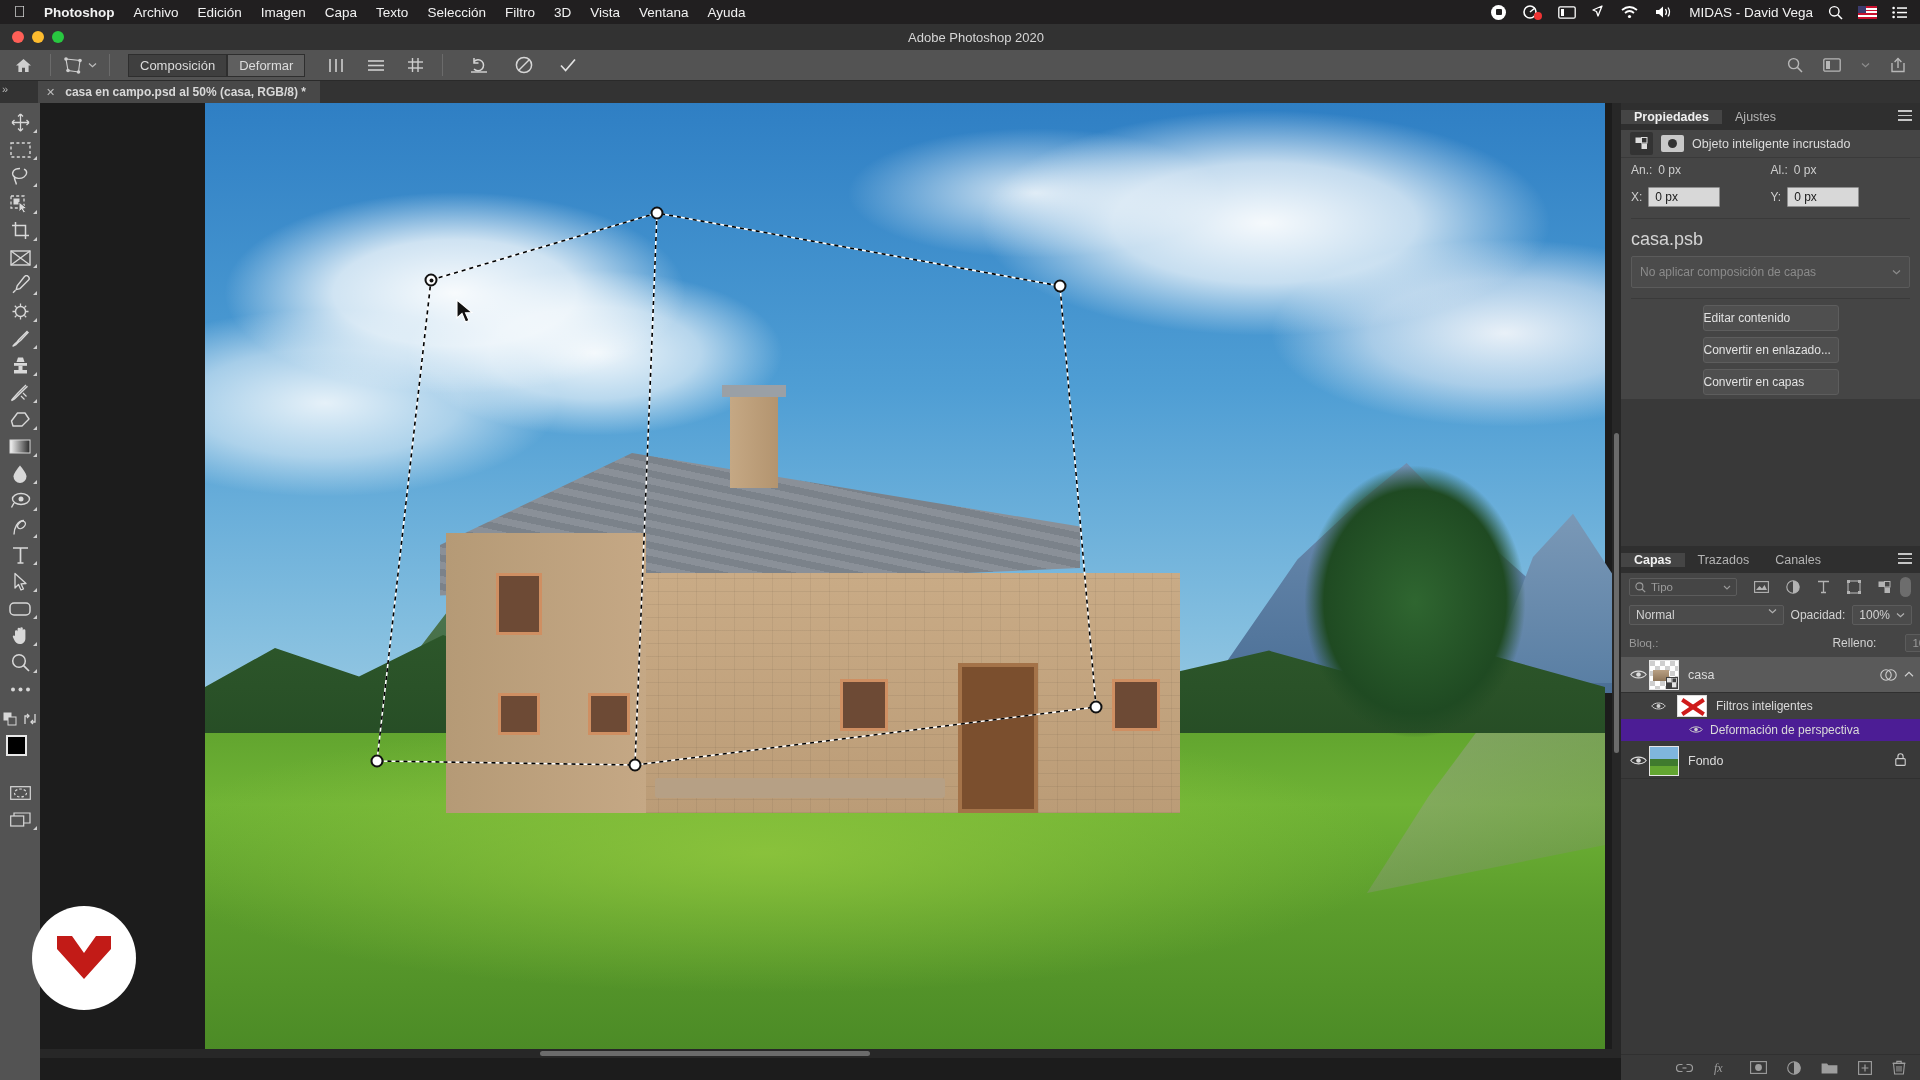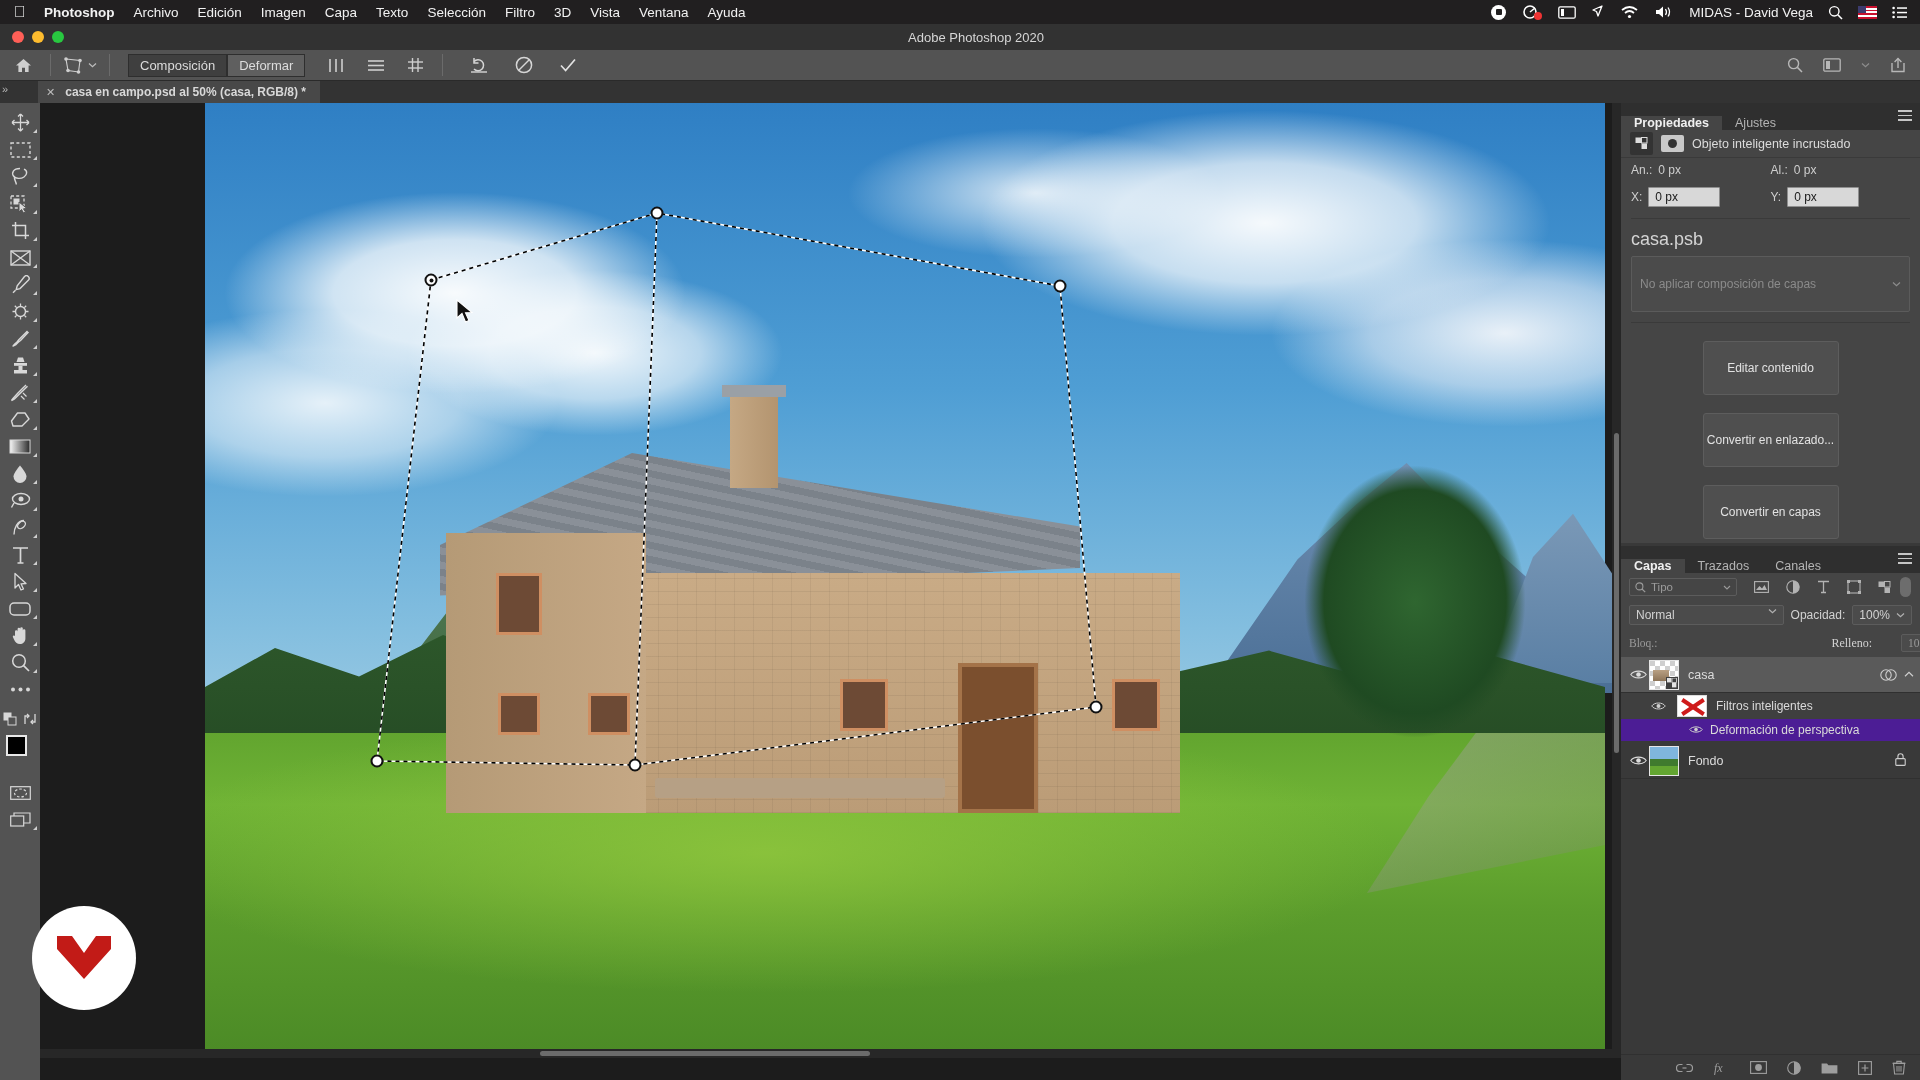--- a/index.html
+++ b/index.html
@@ -170,21 +170,21 @@
     background: #111; border-radius: 50%; transform: translate(-50%,-50%);
   }
   .cursor { position: absolute; width: 22px; height: 26px; }
 
   
   .rightcol {
     position: absolute; right: 0; top: 103px; width: 299px; bottom: 0;
     background: #393939;
   }
   .panel-tabs {
-    display: flex; align-items: flex-end; height: 27px; background: #2f2f2f;
+    display: flex; align-items: center; height: 27px; background: #2f2f2f;
     position: relative;
   }
   .panel-tabs .pt {
     padding: 0 13px; display: flex; align-items: center;
     font-size: 12.5px; color: #b4b4b4; background: #2f2f2f;
   }
   .panel-tabs .pt.active { background: #454545; color: #f0f0f0; font-weight: bold; }
   .panel-menu { position: absolute; right: 8px; top: 7px; }
   .hamb { width: 14px; }
   .hamb b { display: block; height: 1.6px; background: #c6c6c6; margin-bottom: 3px; }
@@ -204,27 +204,27 @@
     font-size: 12px; color: #cfcfcf; }
   .prop-row .c { width: 50%; display: flex; align-items: center; gap: 6px; }
   .inp {
     background: #d8d8d8; color: #1a1a1a; border: 1px solid #8f8f8f;
     font-size: 12px; padding: 2px 6px; width: 72px; border-radius: 1px;
   }
   .divline { height: 1px; background: #3a3a3a; margin: 6px 10px; }
   .psb { font-size: 18px; color: #d4d4d4; padding: 4px 10px 6px; }
   .select {
     margin: 0 10px; background: #4b4b4b; border: 1px solid #5b5b5b;
-    color: #8b8b8b; font-size: 12px; padding: 20px 8px; border-radius: 2px;
+    color: #8b8b8b; font-size: 12px; padding: 8px 8px; border-radius: 2px;
     display: flex; justify-content: space-between; align-items: center;
   }
   .pbtn {
-    display: block; margin: 18px auto 0; width: 136px; text-align: center;
+    display: block; margin: 6px auto 0; width: 136px; 
     background: #4f4f4f; border: 1px solid #5d5d5d; border-radius: 3px;
-    color: #e2e2e2; font-size: 12px; padding: 19px 0;
+    color: #e2e2e2; font-size: 12px; padding: 5px 0;
   }
 
   .layerspanel { position: absolute; left: 0; right: 0; top: 443px; bottom: 0;
     background: #393939; }
   .lp-filter { display: flex; align-items: center; gap: 0; padding: 5px 8px;
     background: #454545; }
   .lp-search {
     flex: 0 0 108px; background: #454545; border: 1px solid #5c5c5c;
     border-radius: 2px; display: flex; align-items: center; gap: 5px;
     padding: 2px 5px; color: #9b9b9b; font-size: 11.5px;
@@ -232,21 +232,21 @@
   .lp-ficons { display: flex; align-items: center; gap: 17px; margin-left: 17px; }
   .toggle-pill { width: 11px; height: 20px; border-radius: 6px; background: #6d6d6d;
     position: absolute; right: 9px; }
   .lp-blend { display: flex; align-items: center; gap: 7px; padding: 4px 8px;
     background: #454545; font-size: 12px; color: #d2d2d2; }
   .blend-sel { flex: 1; background: #4b4b4b; border: 1px solid #5c5c5c;
     padding: 2px 6px; display:flex; justify-content: space-between; border-radius: 2px; }
   .opa-box { background: #4b4b4b; border: 1px solid #5c5c5c; padding: 2px 6px;
     display: flex; align-items: center; gap: 6px; border-radius: 2px; }
   .lp-lock { display: flex; align-items: center; gap: 29px; padding: 5px 8px;
-    background: #454545; font-size: 11.5px; color: #9a9a9a; font-family: Liberation Serif, serif; }
+    background: #454545; font-size: 11.5px; color: #9a9a9a; }
   .layer-row {
     display: flex; align-items: center; height: 36px; padding: 0 6px;
     border-bottom: 1px solid #303030; font-size: 12.5px; color: #dcdcdc;
     position: relative;
   }
   .layer-row.selected { background: #5a5a5a; }
   .eye { width: 22px; display: flex; align-items: center; justify-content: center; }
   .thumb { width: 30px; height: 30px; border: 1.5px solid #e6e6e6; margin-right: 9px;
     position: relative; overflow: hidden; background:
       repeating-conic-gradient(#fff 0 25%, #cfcfcf 0 50%) 0 0/10px 10px; }

